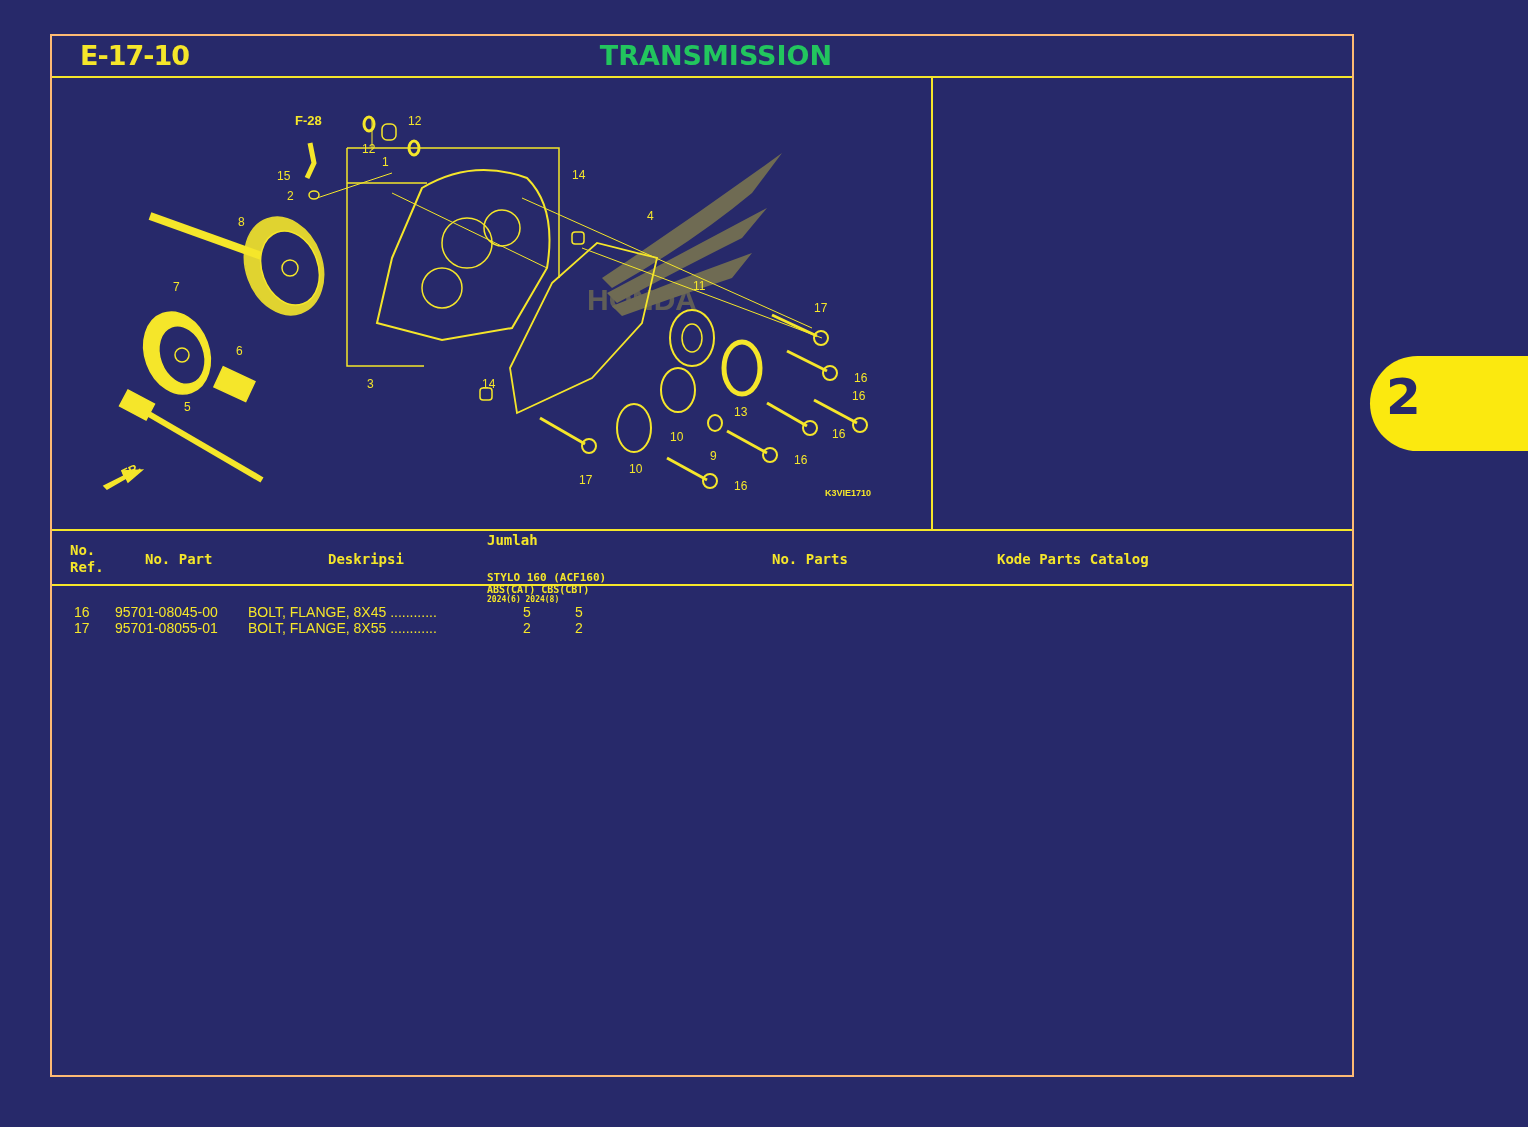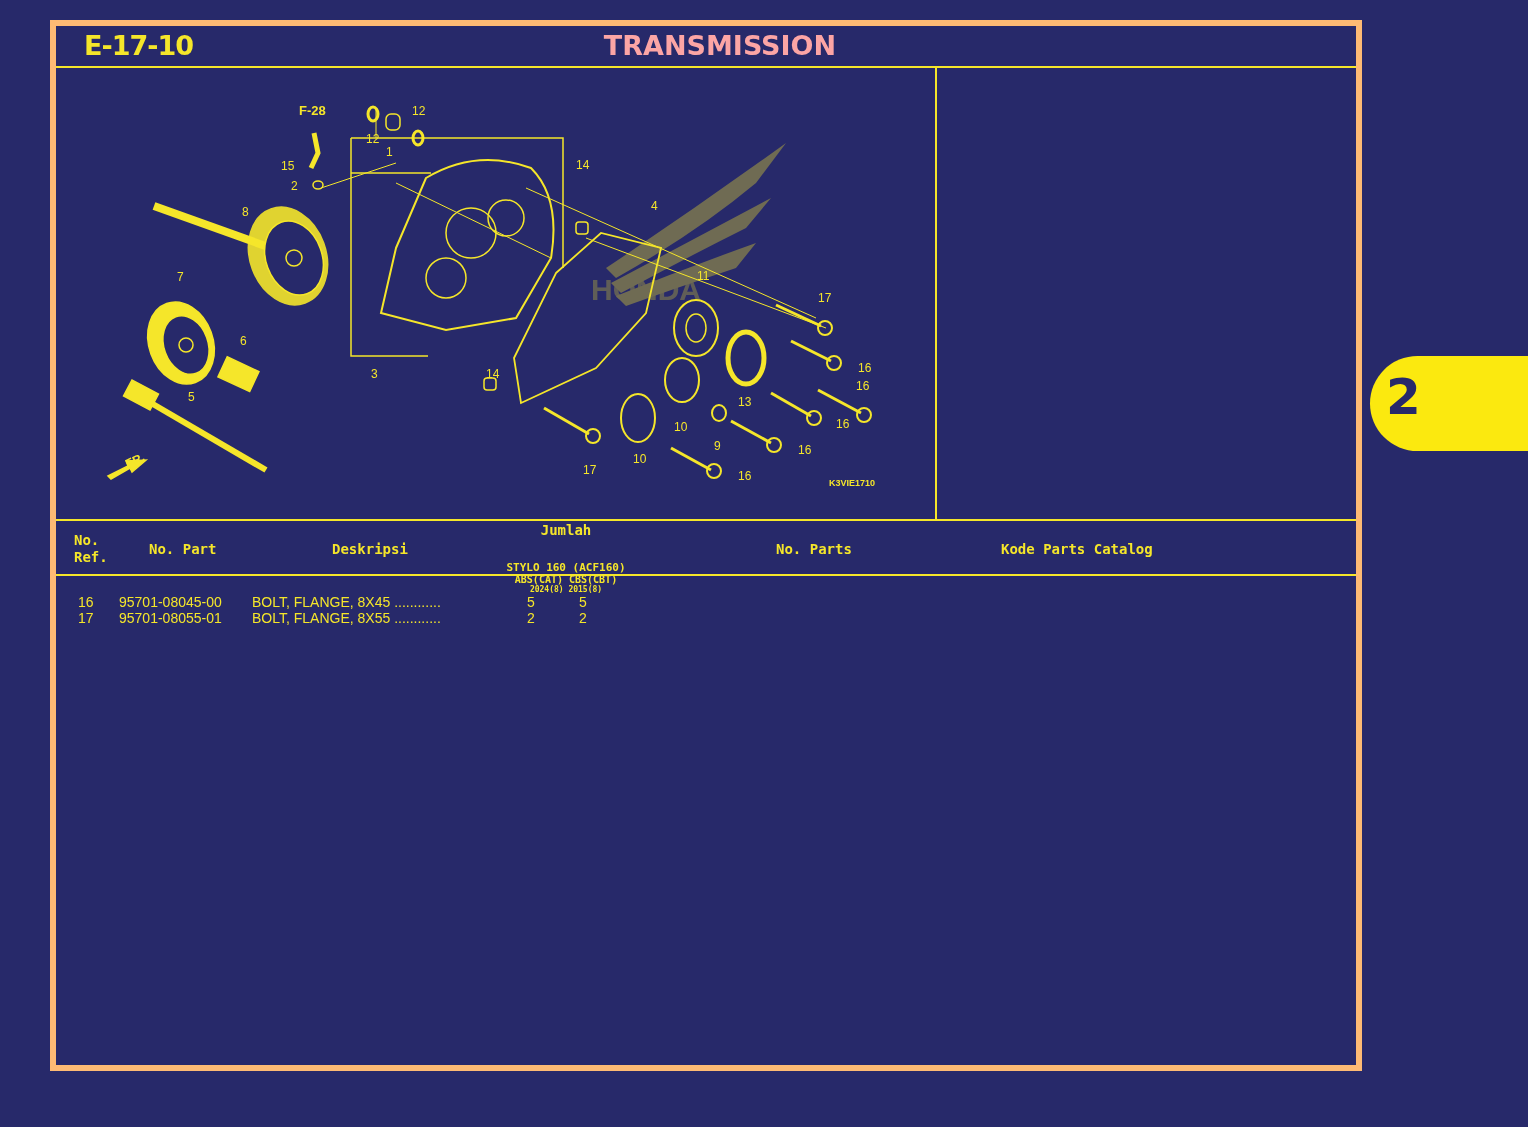--- a/index.html
+++ b/index.html
@@ -1,39 +1,39 @@
 <!DOCTYPE html>
 <html><head>
 <meta charset="utf-8">
 <style>
   html, body { margin:0; padding:0; }
   body {
     width:1528px; height:1127px; background:#27296a; position:relative; overflow:hidden;
     font-family:"DejaVu Sans", sans-serif; color:#f5e62a;
   }
   .frame {
-    position:absolute; left:50px; top:20px; width:1300px; height:1039px;
-    border:6px solid #fdba74; box-sizing:content-box;
+    position:absolute; left:50px; top:34px; width:1300px; height:1039px;
+    border:2px solid #fdba74; box-sizing:content-box;
   }
   .hline { position:absolute; left:0; right:0; height:2px; background:#f5e62a; }
   .vline { position:absolute; width:2px; background:#f5e62a; }
   .code {
     position:absolute; left:28px; top:4px; font-family:"DejaVu Sans", sans-serif;
     font-weight:bold; font-size:27px; letter-spacing:-1px; color:#f5e62a;
   }
   .title {
     position:absolute; left:0; right:0; top:4px; text-align:center;
-    font-family:"DejaVu Sans", sans-serif; font-weight:bold; font-size:27px; color:#fca5a5;padding-left:28px;
+    font-family:"DejaVu Sans", sans-serif; font-weight:bold; font-size:27px; color:#22c55e;padding-left:28px;
   }
   .diagram { position:absolute; left:0; top:42px; width:880px; height:452px; }
   .th {
     position:absolute; font-family:"DejaVu Sans Mono", monospace; font-weight:bold;
     font-size:14px; color:#f5e62a; line-height:17px; white-space:nowrap;
   }
-  .jumlah { text-align:center; }
+  .jumlah { text-align:left; }
   .jumlah .l1 { font-size:14px; line-height:16px; }
   .jumlah .l2 { font-size:11px; line-height:12px;margin-top:24px; }
   .jumlah .l3 { font-size:10px; line-height:11px; }
   .jumlah .l4 { font-size:8px; line-height:10px; }
   .row {
     position:absolute; left:0; height:16px; font-family:"Liberation Sans", sans-serif;
     font-size:14px; color:#f5e62a; white-space:nowrap;
   }
   .row span { position:absolute; top:0; }
   .tab {
@@ -185,21 +185,21 @@
   <div class="th" style="left:18px;top:506px;text-align:left">
     <div>No.</div>
     <div>Ref.</div>
   </div>
   <div class="th" style="left:93px;top:515px">No. Part</div>
   <div class="th" style="left:276px;top:515px">Deskripsi</div>
   <div class="th jumlah" style="left:435px;top:496px;width:150px">
     <div class="l1">Jumlah</div>
     <div class="l2">STYLO 160 (ACF160)</div>
     <div class="l3">ABS(CAT) CBS(CBT)</div>
-    <div class="l4">2024(8)   2015(8)</div>
+    <div class="l4">2024(6)   2024(8)</div>
   </div>
   <div class="th" style="left:720px;top:515px">No. Parts</div>
   <div class="th" style="left:945px;top:515px">Kode Parts Catalog</div>
 
   <div class="row" style="top:568px;width:600px">
     <span style="left:22px">16</span>
     <span style="left:63px">95701-08045-00</span>
     <span style="left:196px">BOLT, FLANGE, 8X45 ............</span>
     <span style="left:471px">5</span>
     <span style="left:523px">5</span>

